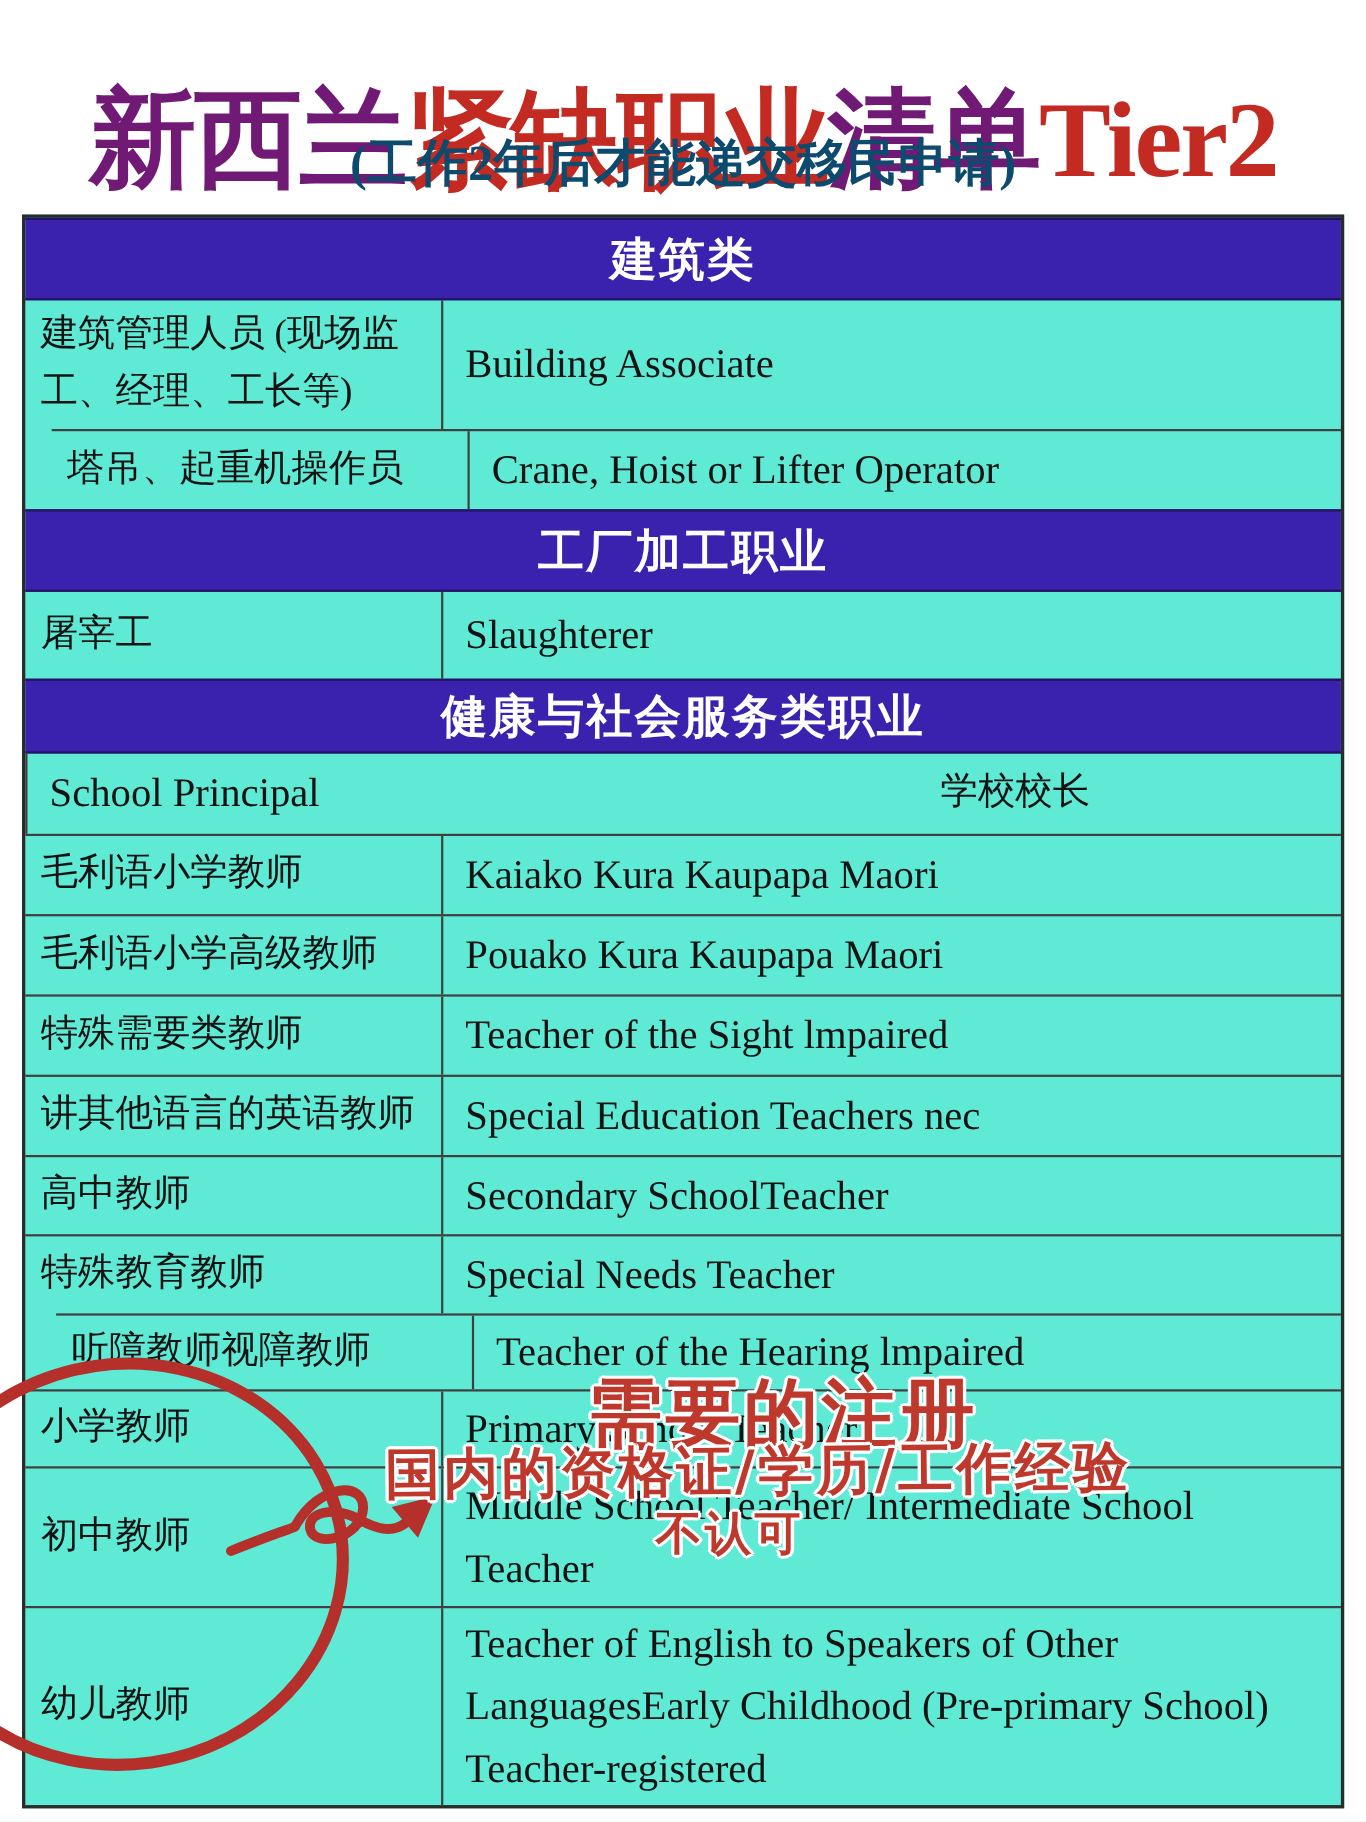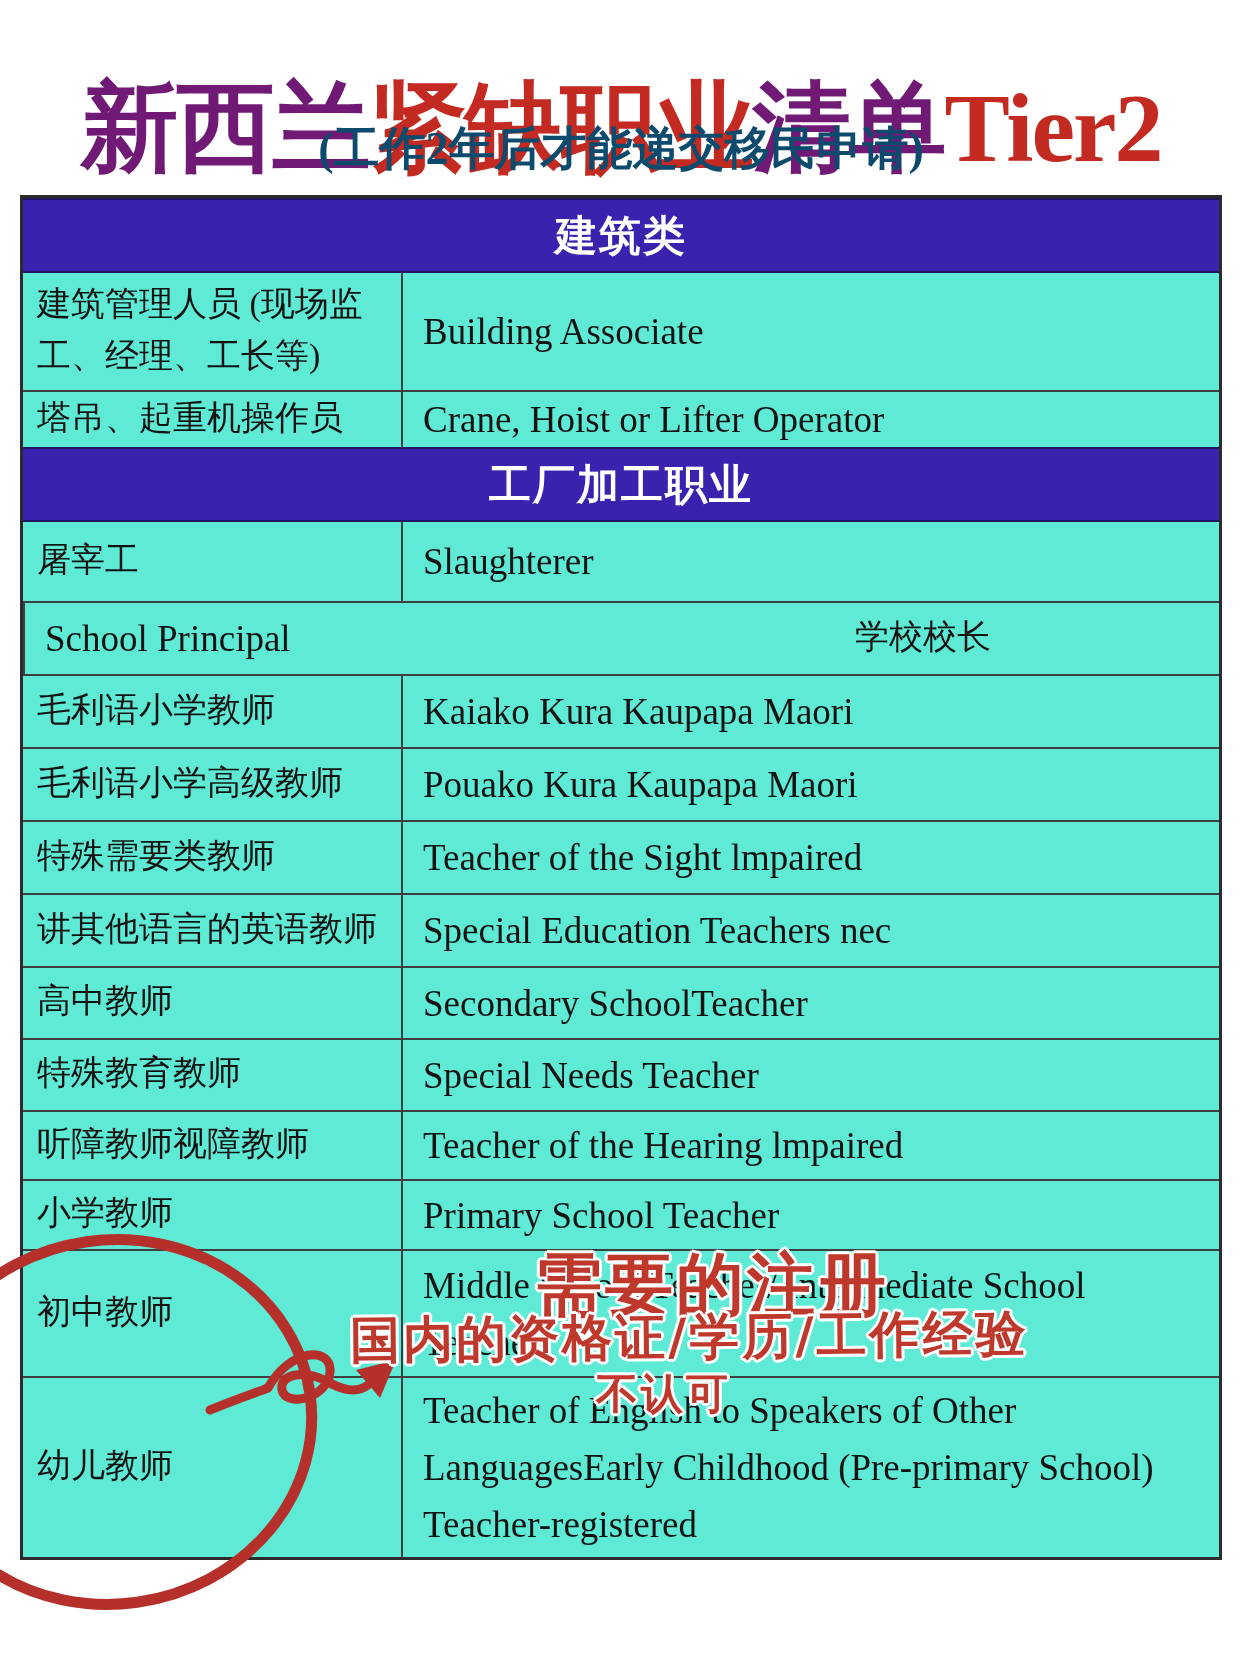--- a/index.html
+++ b/index.html
@@ -23,26 +23,26 @@
   .row{box-sizing:border-box;display:flex;}
   .row + .row{border-top:2px solid #3f3f3f;}
   .cell{box-sizing:border-box;display:flex;align-items:center;color:#131313;}
   .cn{width:378px;padding:0 10px 4px 14px;font-size:34px;line-height:52px;}
   .en{flex:1;padding:4px 16px 4px 20px;font-size:37px;line-height:57px;
       border-left:2px solid #3f3f3f;}
 
   
   .hb{height:75px;}
   .h-r1{height:117px;}
-  .h-r2{height:57px;}
+  .h-r2{height:73px;margin-left:24px;}
   .h-r3{height:79px;}
   .hb3{height:68px;}
   .h-a{height:73px;}
   .h-b{height:72px;}
-  .h-ting{height:69px;}
+  .h-ting{height:69px;margin-left:28px;}
   .h-xiao{height:70px;}
   .h-chu{height:127px;}
   .h-you{height:181px;}
 
   
   .overlay{position:absolute;left:0;top:0;width:1242px;height:1656px;pointer-events:none;}
   .ann{position:absolute;color:#bf382c;font-family:"DejaVu Sans","Liberation Sans",sans-serif;
        font-weight:bold;white-space:nowrap;letter-spacing:3px;
        text-shadow:2px 2px 0 #fff,-2px -2px 0 #fff,2px -2px 0 #fff,-2px 2px 0 #fff,
                    3px 0 0 #fff,-3px 0 0 #fff,0 3px 0 #fff,0 -3px 0 #fff;}
@@ -71,20 +71,21 @@
       <div class="cell en">Crane, Hoist or Lifter Operator</div>
     </div>
 
     <div class="band hb">工厂加工职业</div>
 
     <div class="row h-r3">
       <div class="cell cn">屠宰工</div>
       <div class="cell en">Slaughterer</div>
     </div>
 
+    <div class="band hb3">健康与社会服务类职业</div>
 
     <div class="row h-a">
       <div class="cell en">School Principal</div>
       <div class="cell cn">学校校长</div>
     </div>
     <div class="row h-a">
       <div class="cell cn">毛利语小学教师</div>
       <div class="cell en">Kaiako Kura Kaupapa Maori</div>
     </div>
     <div class="row h-a">

